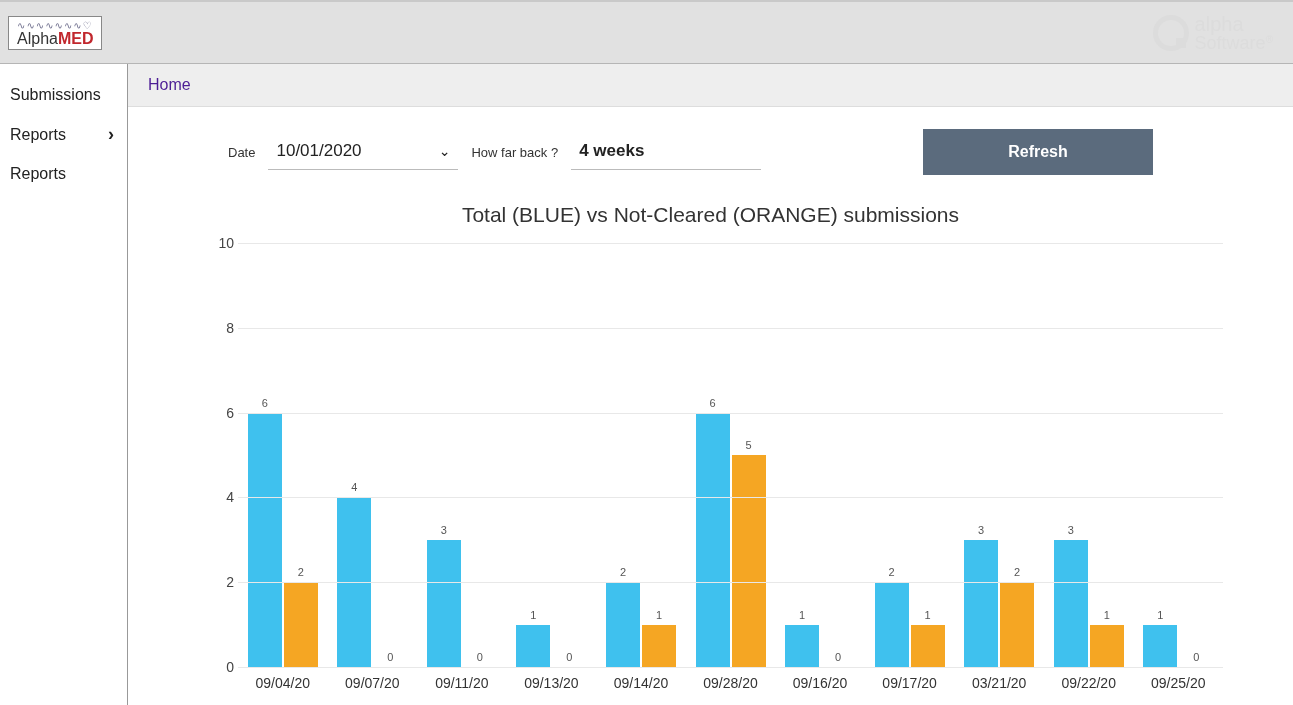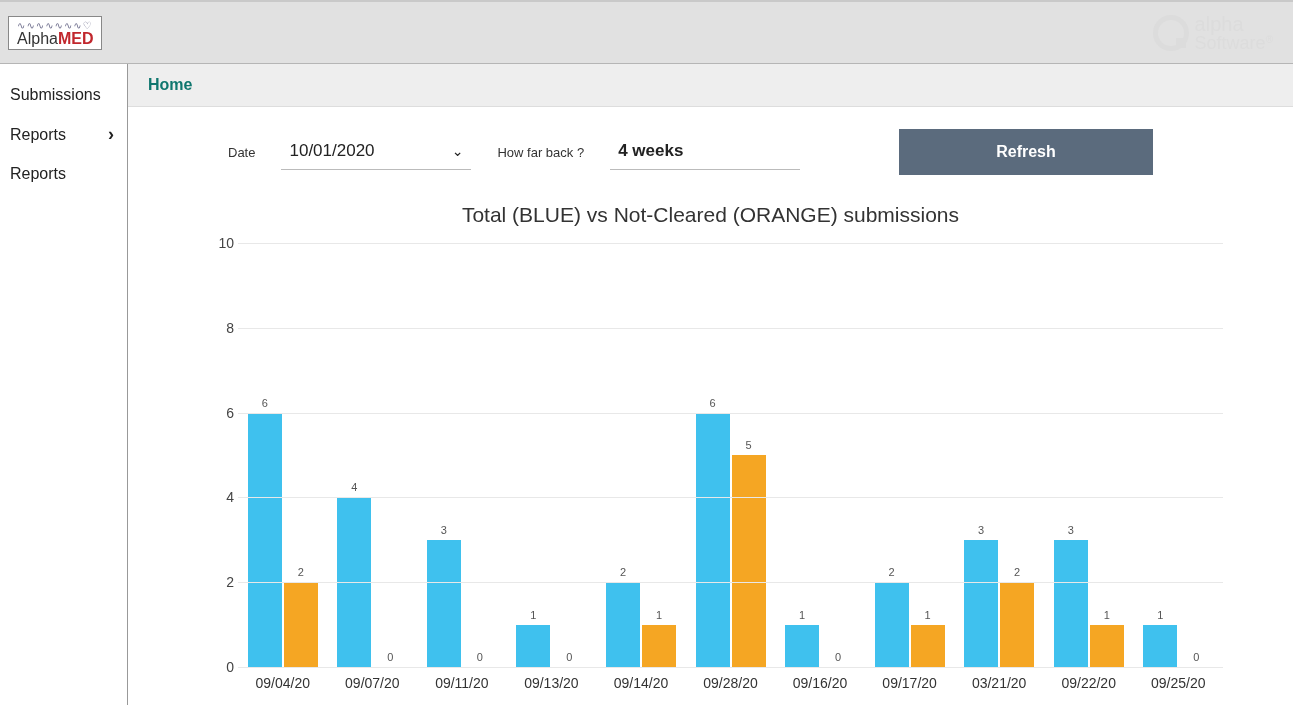--- a/index.html
+++ b/index.html
@@ -56,39 +56,39 @@
   }
   .chev-right { font-size:18px; font-weight:bold; color:#222; }
 
   .main { flex:1; display:flex; flex-direction:column; }
   .breadcrumb-bar {
     background:#eeeeee;
     border-bottom:1px solid #ddd;
     padding:12px 20px;
     font-size:16px;
   }
-  .breadcrumb-bar a { color:#0f766e; font-weight:bold; text-decoration:none;text-align:center; }
+  .breadcrumb-bar a { color:#4c1d95; font-weight:normal; text-decoration:none;text-align:center; }
 
   .controls {
-    display:flex; align-items:center; gap:26px;
+    display:flex; align-items:center; gap:13px;
     padding:22px 40px 12px 100px;
   }
   .ctrl-label { font-size:13px; color:#333; }
   .date-field, .weeks-field {
     display:flex; align-items:center; justify-content:space-between;
     border-bottom:1px solid #bbb;
     padding:6px 8px 8px 8px;
     font-size:17px; color:#222;
   }
   .date-field { width:190px; }
   .weeks-field { width:190px;font-weight:bold; }
   .chev-down { font-size:14px; color:#222; }
   .refresh-btn {
     background:#5b6b7d; color:#fff; font-weight:bold; font-size:16px;
-    padding:14px 0; width:254px; text-align:center; border:none; cursor:pointer;
+    padding:14px 0; width:230px; text-align:center; border:none; cursor:pointer;
     margin-left:auto;
     margin-right:100px;
   }
 
   
   .chart-area { padding:0 70px 0 70px; }
   .chart-title { text-align:center; font-size:21px; color:#333; margin:16px 0 10px 0; }
   .chart {
     position:relative;
     height:460px;

